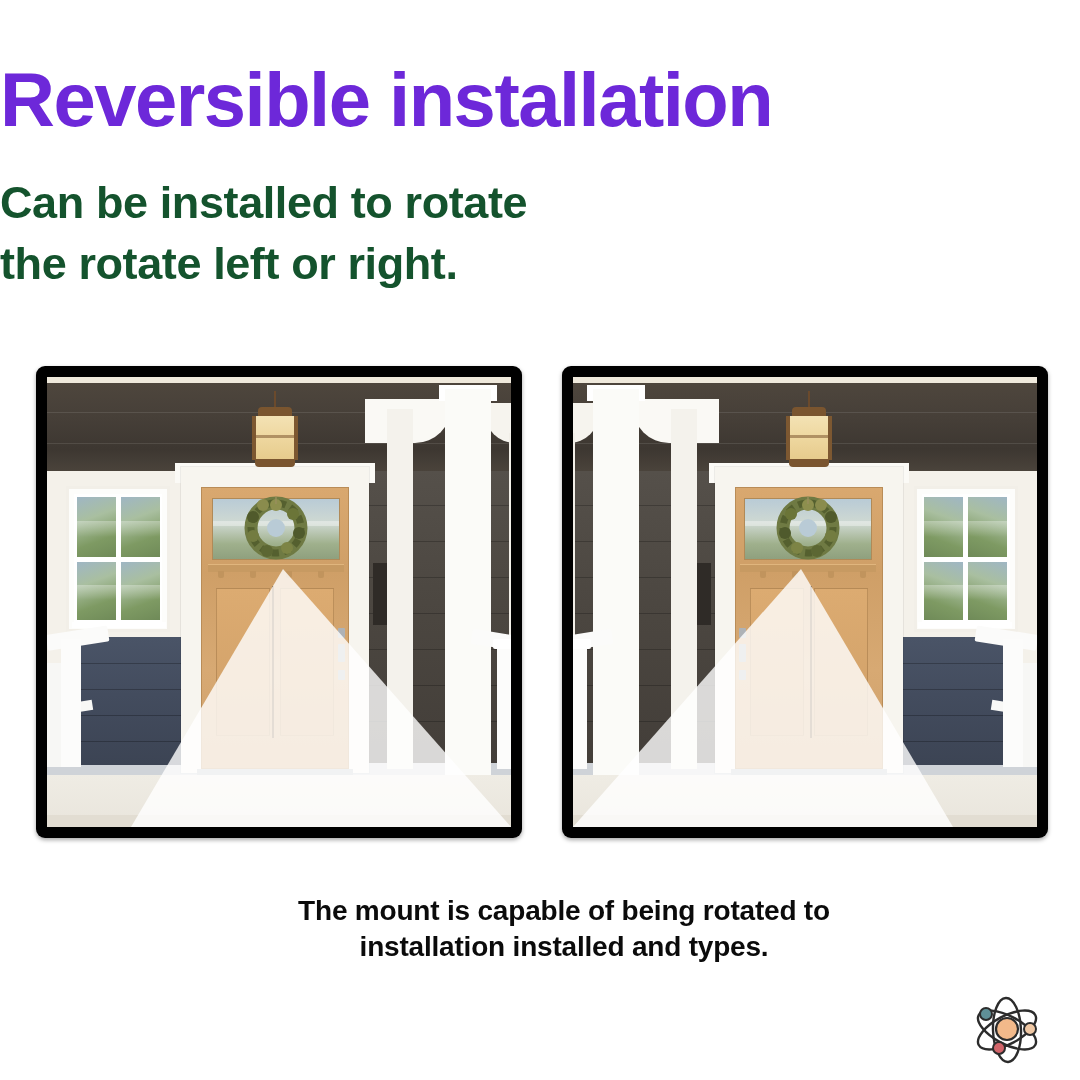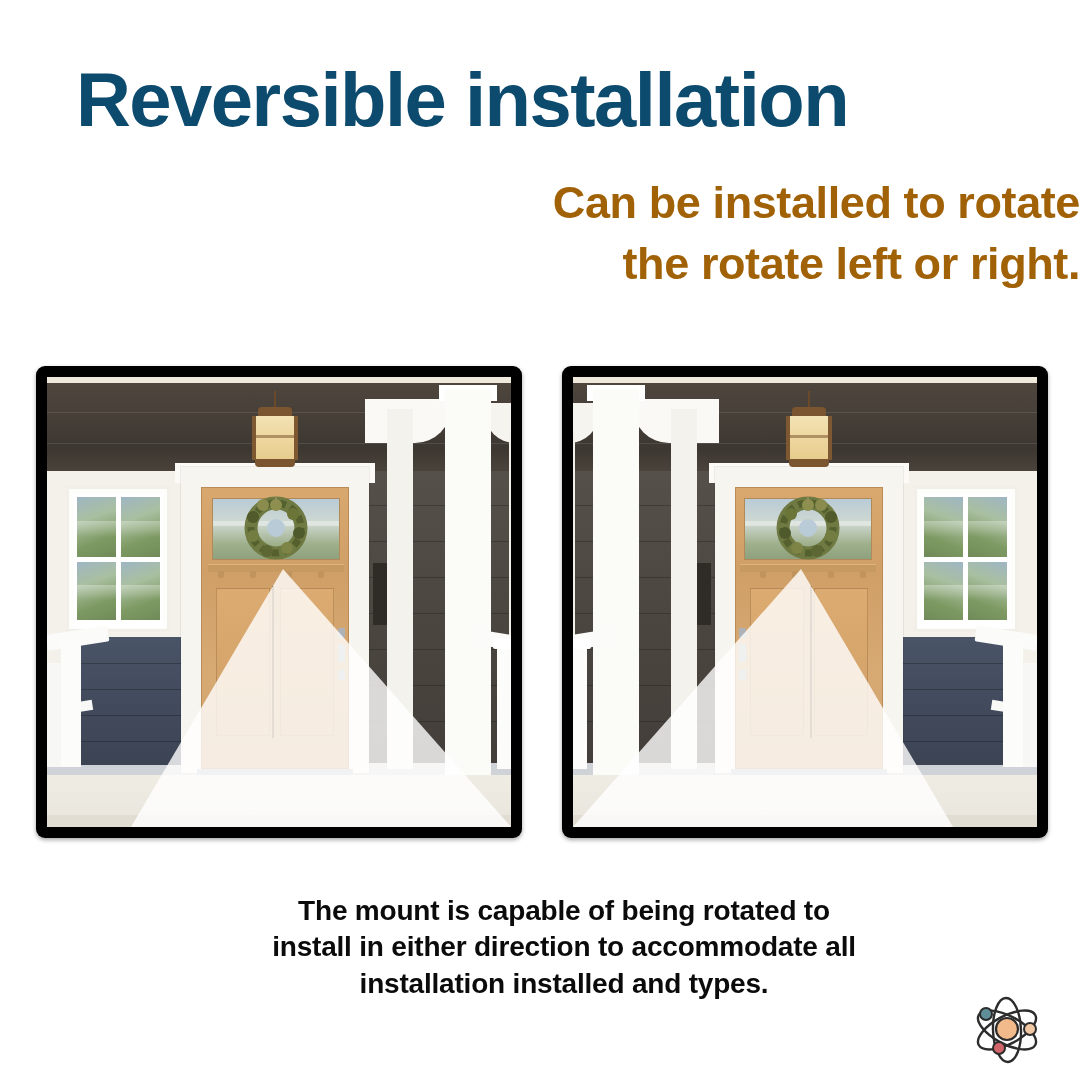--- a/index.html
+++ b/index.html
@@ -4,27 +4,27 @@
 <style>
   html,body{margin:0;padding:0;}
   body{
     width:1080px;height:1080px;background:#ffffff;
     font-family:"Liberation Sans",sans-serif;
     overflow:hidden;position:relative;
   }
 
   
   .headline{
-    position:absolute;left:0;top:62px;width:924px;text-align:center;
-    font-size:76px;font-weight:700;color:#0c4a6e;letter-spacing:-1.5px;
+    position:absolute;left:0;top:62px;width:924px;
+    font-size:76px;font-weight:700;color:#6d28d9;letter-spacing:-1.5px;
     line-height:1.0;
   }
   .subhead{
-    position:absolute;left:0;top:172px;width:1080px;text-align:right;
-    font-size:45px;font-weight:700;color:#a16207;line-height:1.36;
+    position:absolute;left:0;top:172px;width:1080px;text-align:left;
+    font-size:45px;font-weight:700;color:#14532d;line-height:1.36;
     letter-spacing:-0.4px;
   }
   .subhead .l{display:block;}
 
   
   .panel{
     position:absolute;top:366px;width:486px;height:472px;
     background:#000;border-radius:9px;
     box-shadow:0 2px 4px rgba(0,0,0,.35);
     padding:11px;box-sizing:border-box;
@@ -358,21 +358,20 @@
 
     <svg class="fov" viewBox="0 0 464 450" preserveAspectRatio="none">
       <polygon points="236,192 464,450 84,450" fill="rgba(255,255,255,0.80)"></polygon>
     </svg>
 
   </div>
 </div>
 
 <div class="caption">
   <span class="l">The mount is capable of being rotated to</span>
-  <span class="l">install in either direction to accommodate all</span>
   <span class="l">installation installed and types.</span>
 </div>
 
 <svg class="logo" viewBox="0 0 86 82">
   <g fill="none" stroke="#2c2c2c" stroke-width="2.4">
     <ellipse cx="45" cy="42" rx="32" ry="14" transform="rotate(-28 45 42)"></ellipse>
     <ellipse cx="45" cy="42" rx="32" ry="14" transform="rotate(28 45 42)"></ellipse>
     <ellipse cx="45" cy="42" rx="32" ry="14" transform="rotate(88 45 42)"></ellipse>
   </g>
   <circle cx="45" cy="41" r="11" fill="#f2b98a" stroke="#2c2c2c" stroke-width="2.2"></circle>

